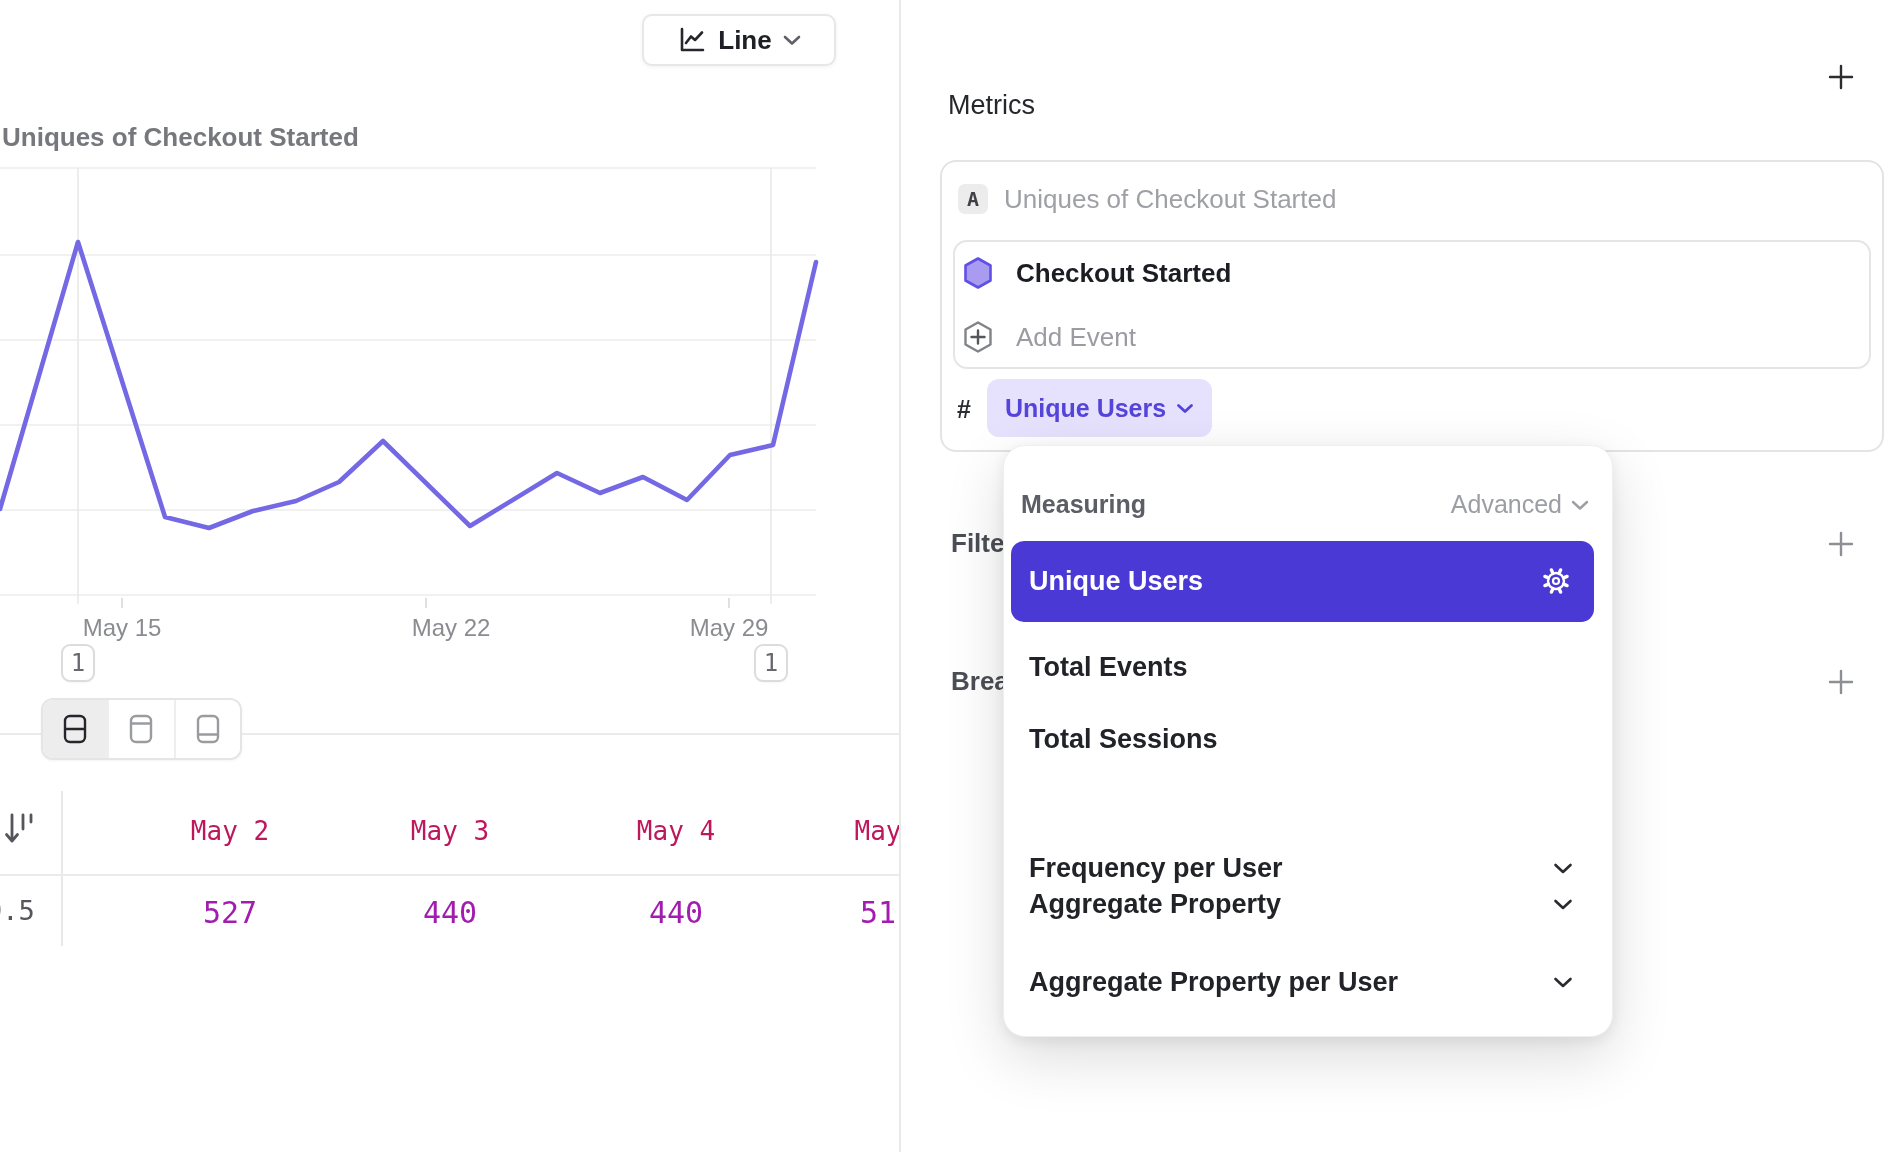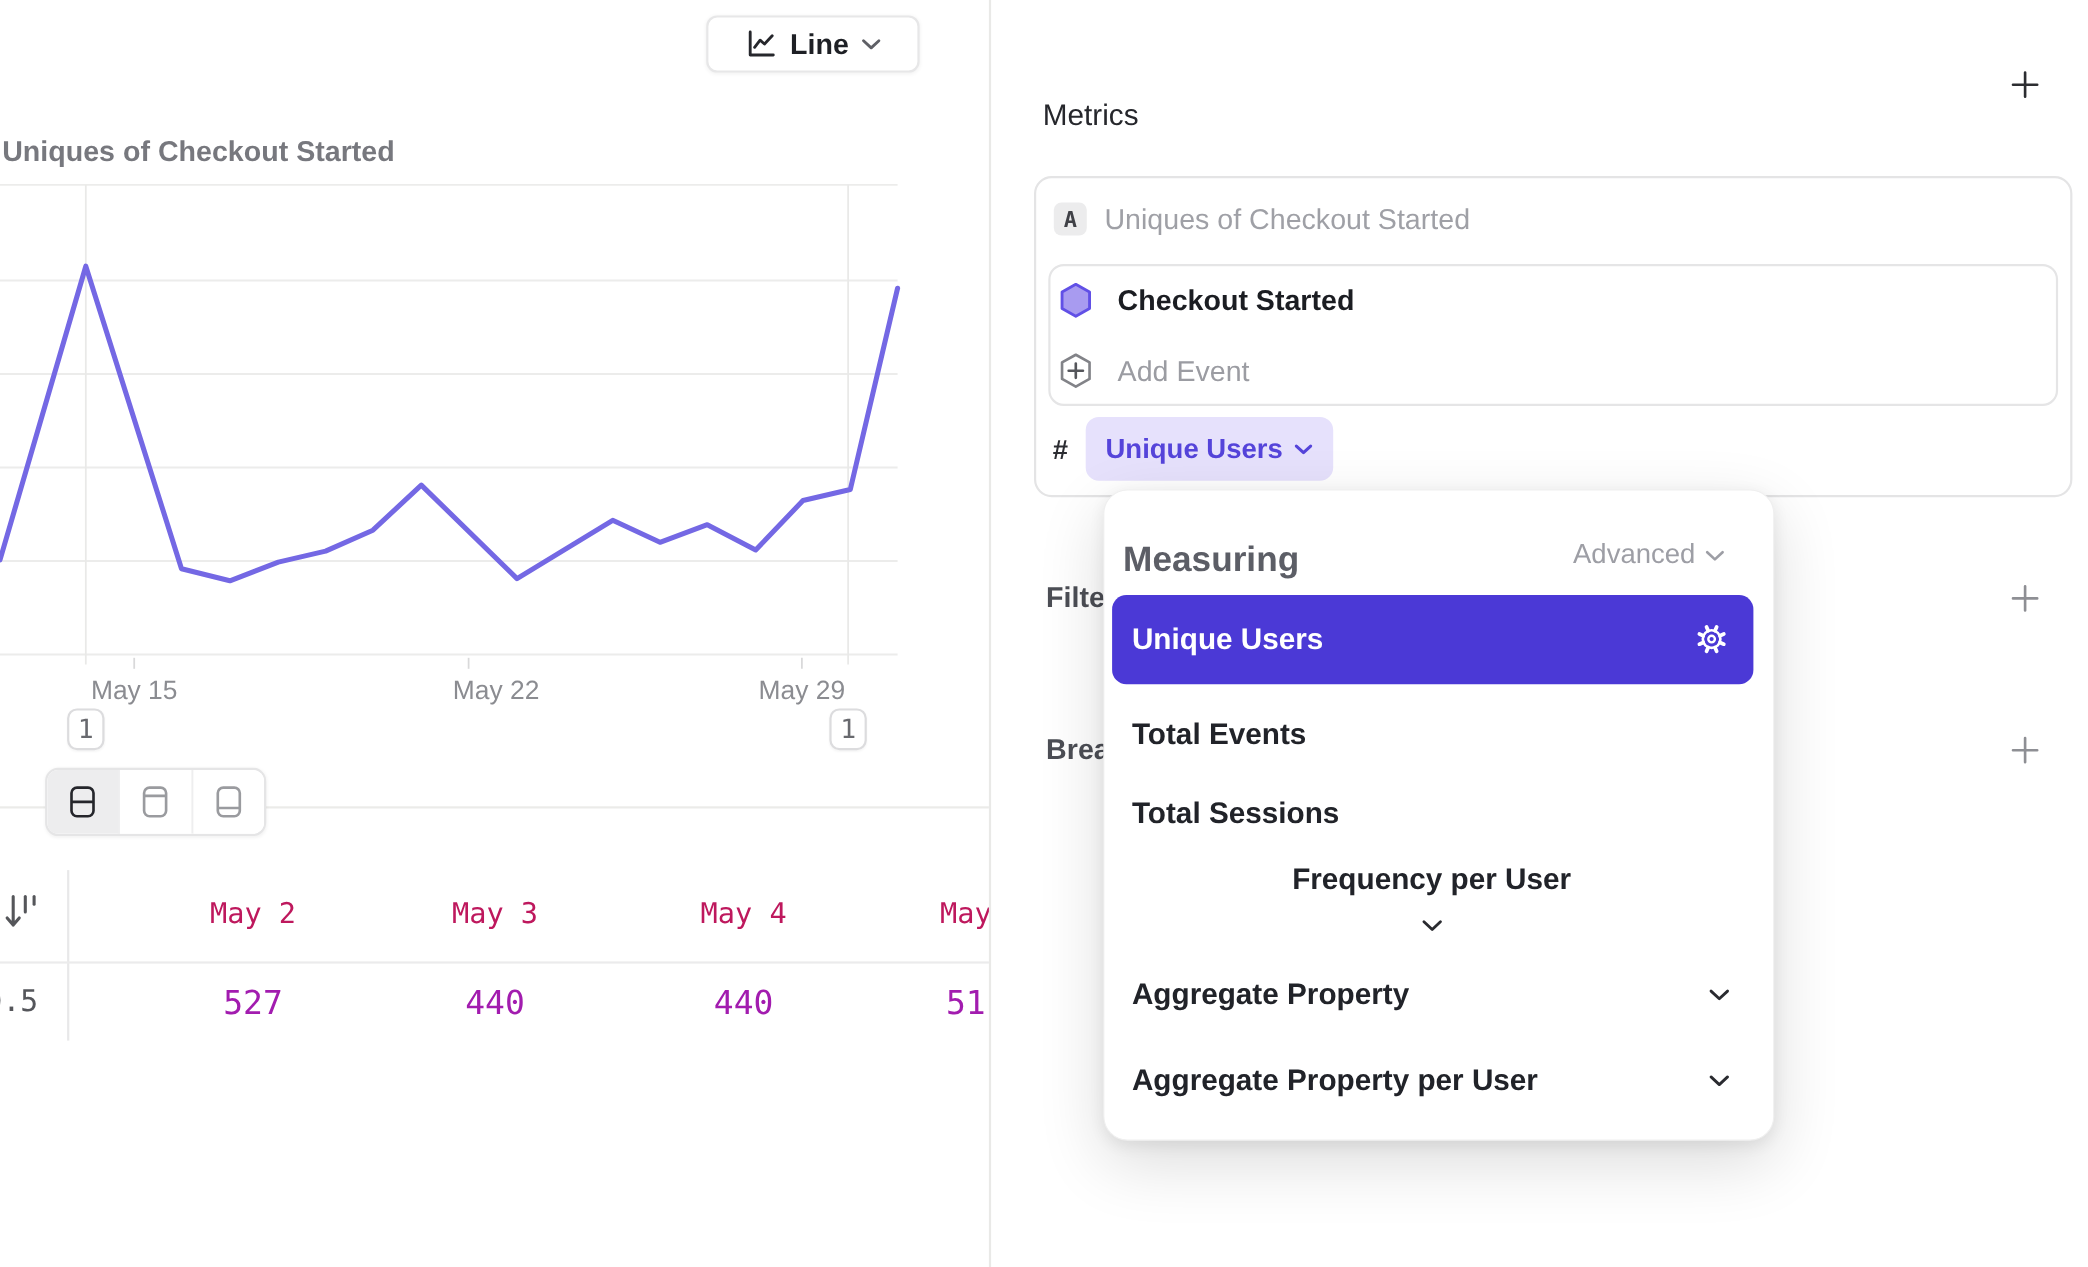--- a/index.html
+++ b/index.html
@@ -67,23 +67,23 @@
   .measure-chip { left:987px; top:379px; height:58px; padding:0 18px; background:#e6e1fc;
     border-radius:12px; display:flex; align-items:center; gap:10px; cursor:pointer; }
   .measure-chip .txt { font-size:25px; font-weight:700; color:#5544da; }
 
   .section-head { font-size:26px; font-weight:700; color:#4c4e55; }
 
   
   .dropdown { left:1003px; top:445px; width:610px; height:592px; background:#fff;
     border:1px solid #efefef; border-radius:22px; z-index:5;
     box-shadow:0 4px 14px rgba(0,0,0,.07), 0 20px 60px rgba(0,0,0,.14); }
-  .dd-head-left { left:1021px; top:490px; font-size:32px; font-weight:600; color:#5c5e66; z-index:6; }
+  .dd-head-left { left:1021px; top:490px; font-size:25px; font-weight:600; color:#5c5e66; z-index:6; }
   .dd-head-right { top:490px; left:1430px; width:160px; display:flex; align-items:center;
-    gap:8px; font-size:25px; color:#9d9ea5; z-index:6; cursor:pointer; }
+    justify-content:flex-end; gap:8px; font-size:25px; color:#9d9ea5; z-index:6; cursor:pointer; }
   .dd-item { left:1011px; width:583px; height:64px; display:flex; align-items:center;
     justify-content:space-between; padding:0 20px 0 18px; z-index:6; cursor:pointer; }
   .dd-item .t { font-size:27px; font-weight:600; color:#212329; }
   .dd-item.sel { height:81px; background:#4b39d6; border-radius:13px; }
   .dd-item.sel .t { color:#fff; font-weight:700; }
 
   svg { display:block; }
 </style>
 </head>
 <body>
@@ -261,21 +261,21 @@
             <line x1="25.6" y1="14.9" x2="29.1" y2="13.4" stroke="#fff" stroke-width="3.4" stroke-linecap="round"></line>
           </svg>
         </span>
       </div>
       <div class="abs dd-item" style="top: 635px;">
         <span class="t">Total Events</span>
       </div>
       <div class="abs dd-item" style="top: 707px;">
         <span class="t">Total Sessions</span>
       </div>
-      <div class="abs dd-item" style="top: 784px; flex-direction: column;">
+      <div class="abs dd-item" style="top: 836px;">
         <span class="t">Frequency per User</span>
         <span>
           <svg width="22" height="13" viewBox="0 0 22 13" fill="none">
             <path d="M3.5 3 L11 10 L18.5 3" stroke="#2a2b30" stroke-width="2.6" stroke-linecap="round" stroke-linejoin="round"></path>
           </svg>
         </span>
       </div>
       <div class="abs dd-item" style="top: 872px;">
         <span class="t">Aggregate Property</span>
         <span>

